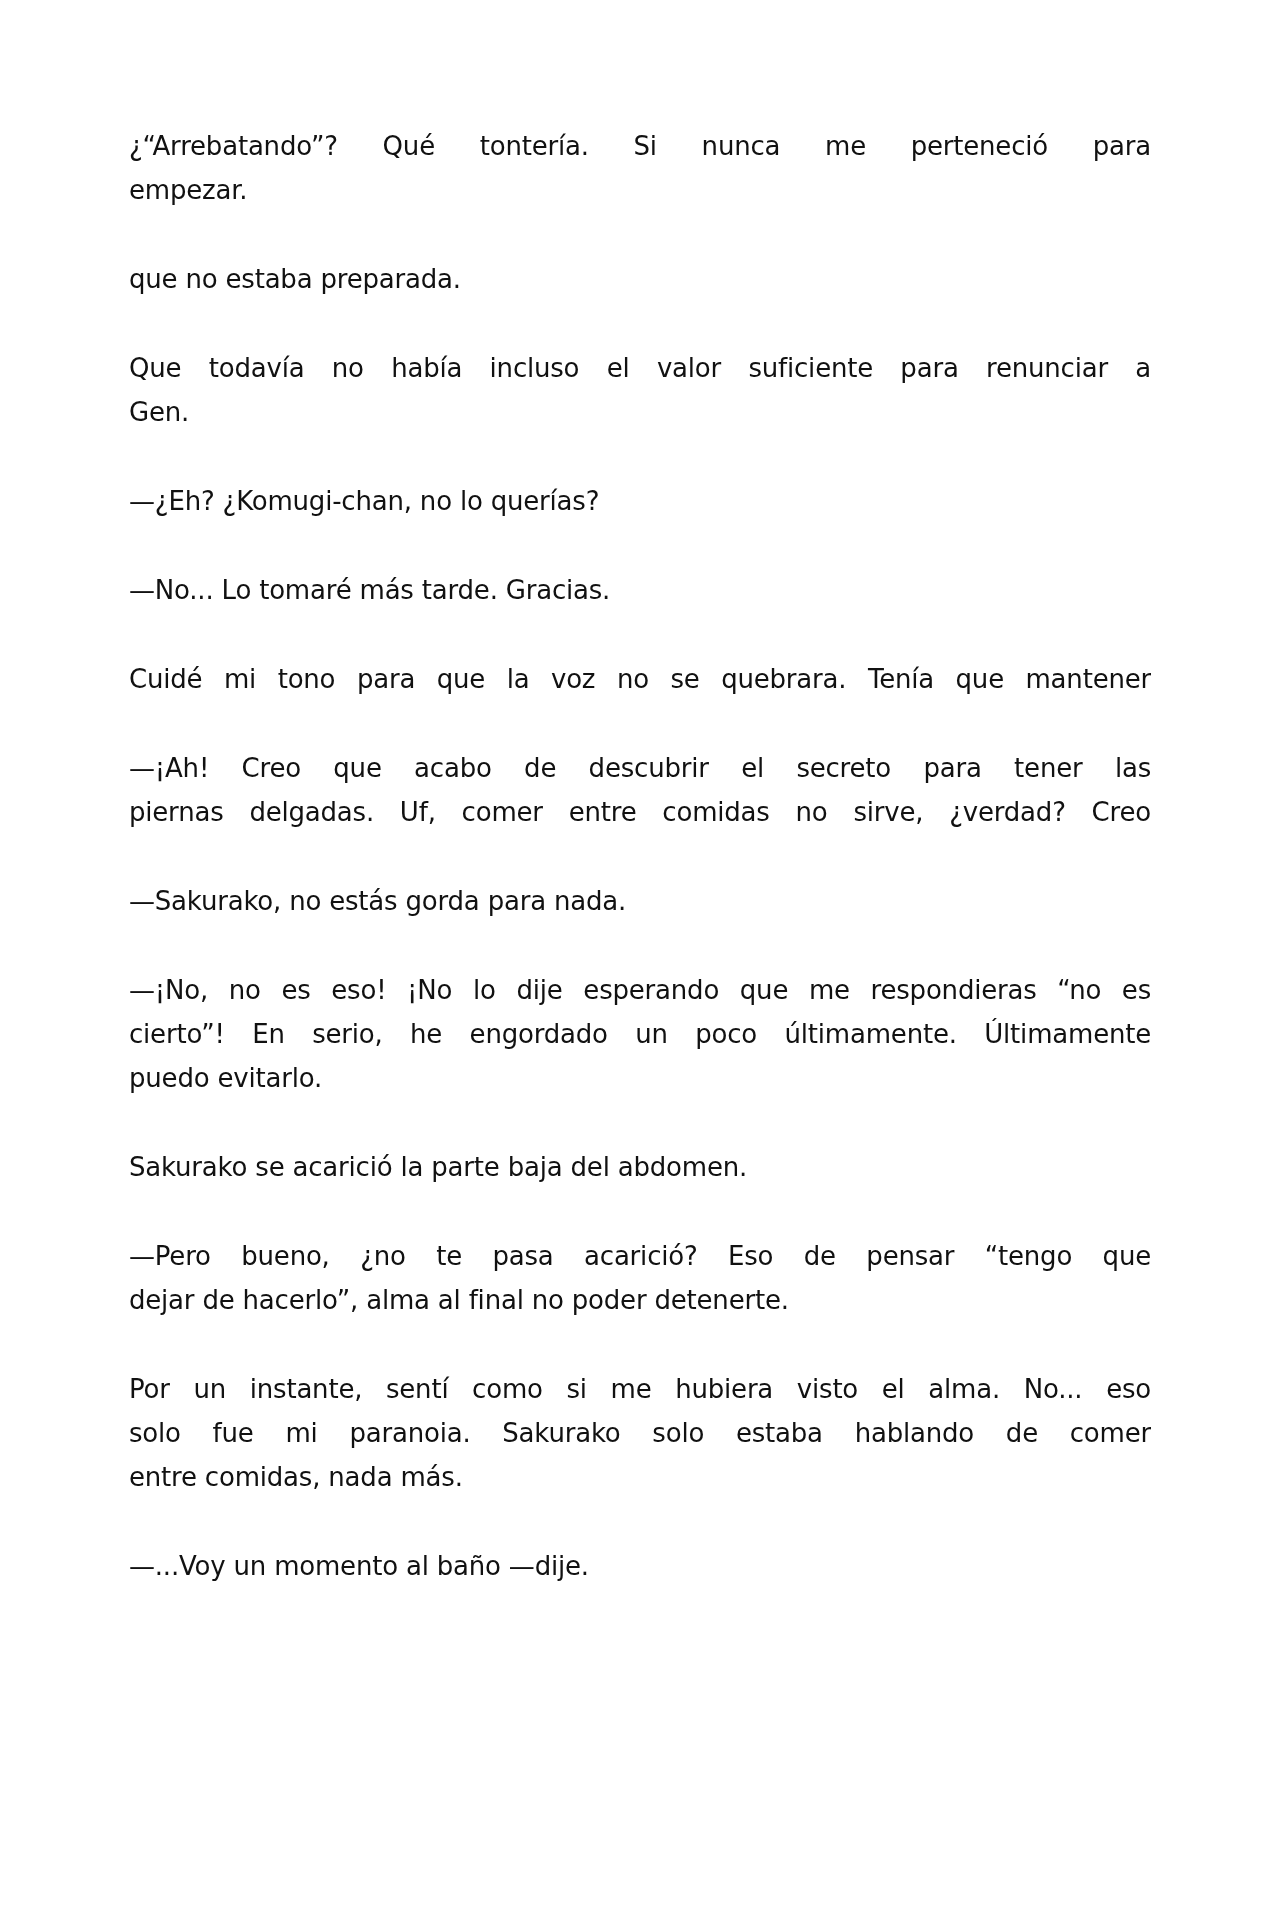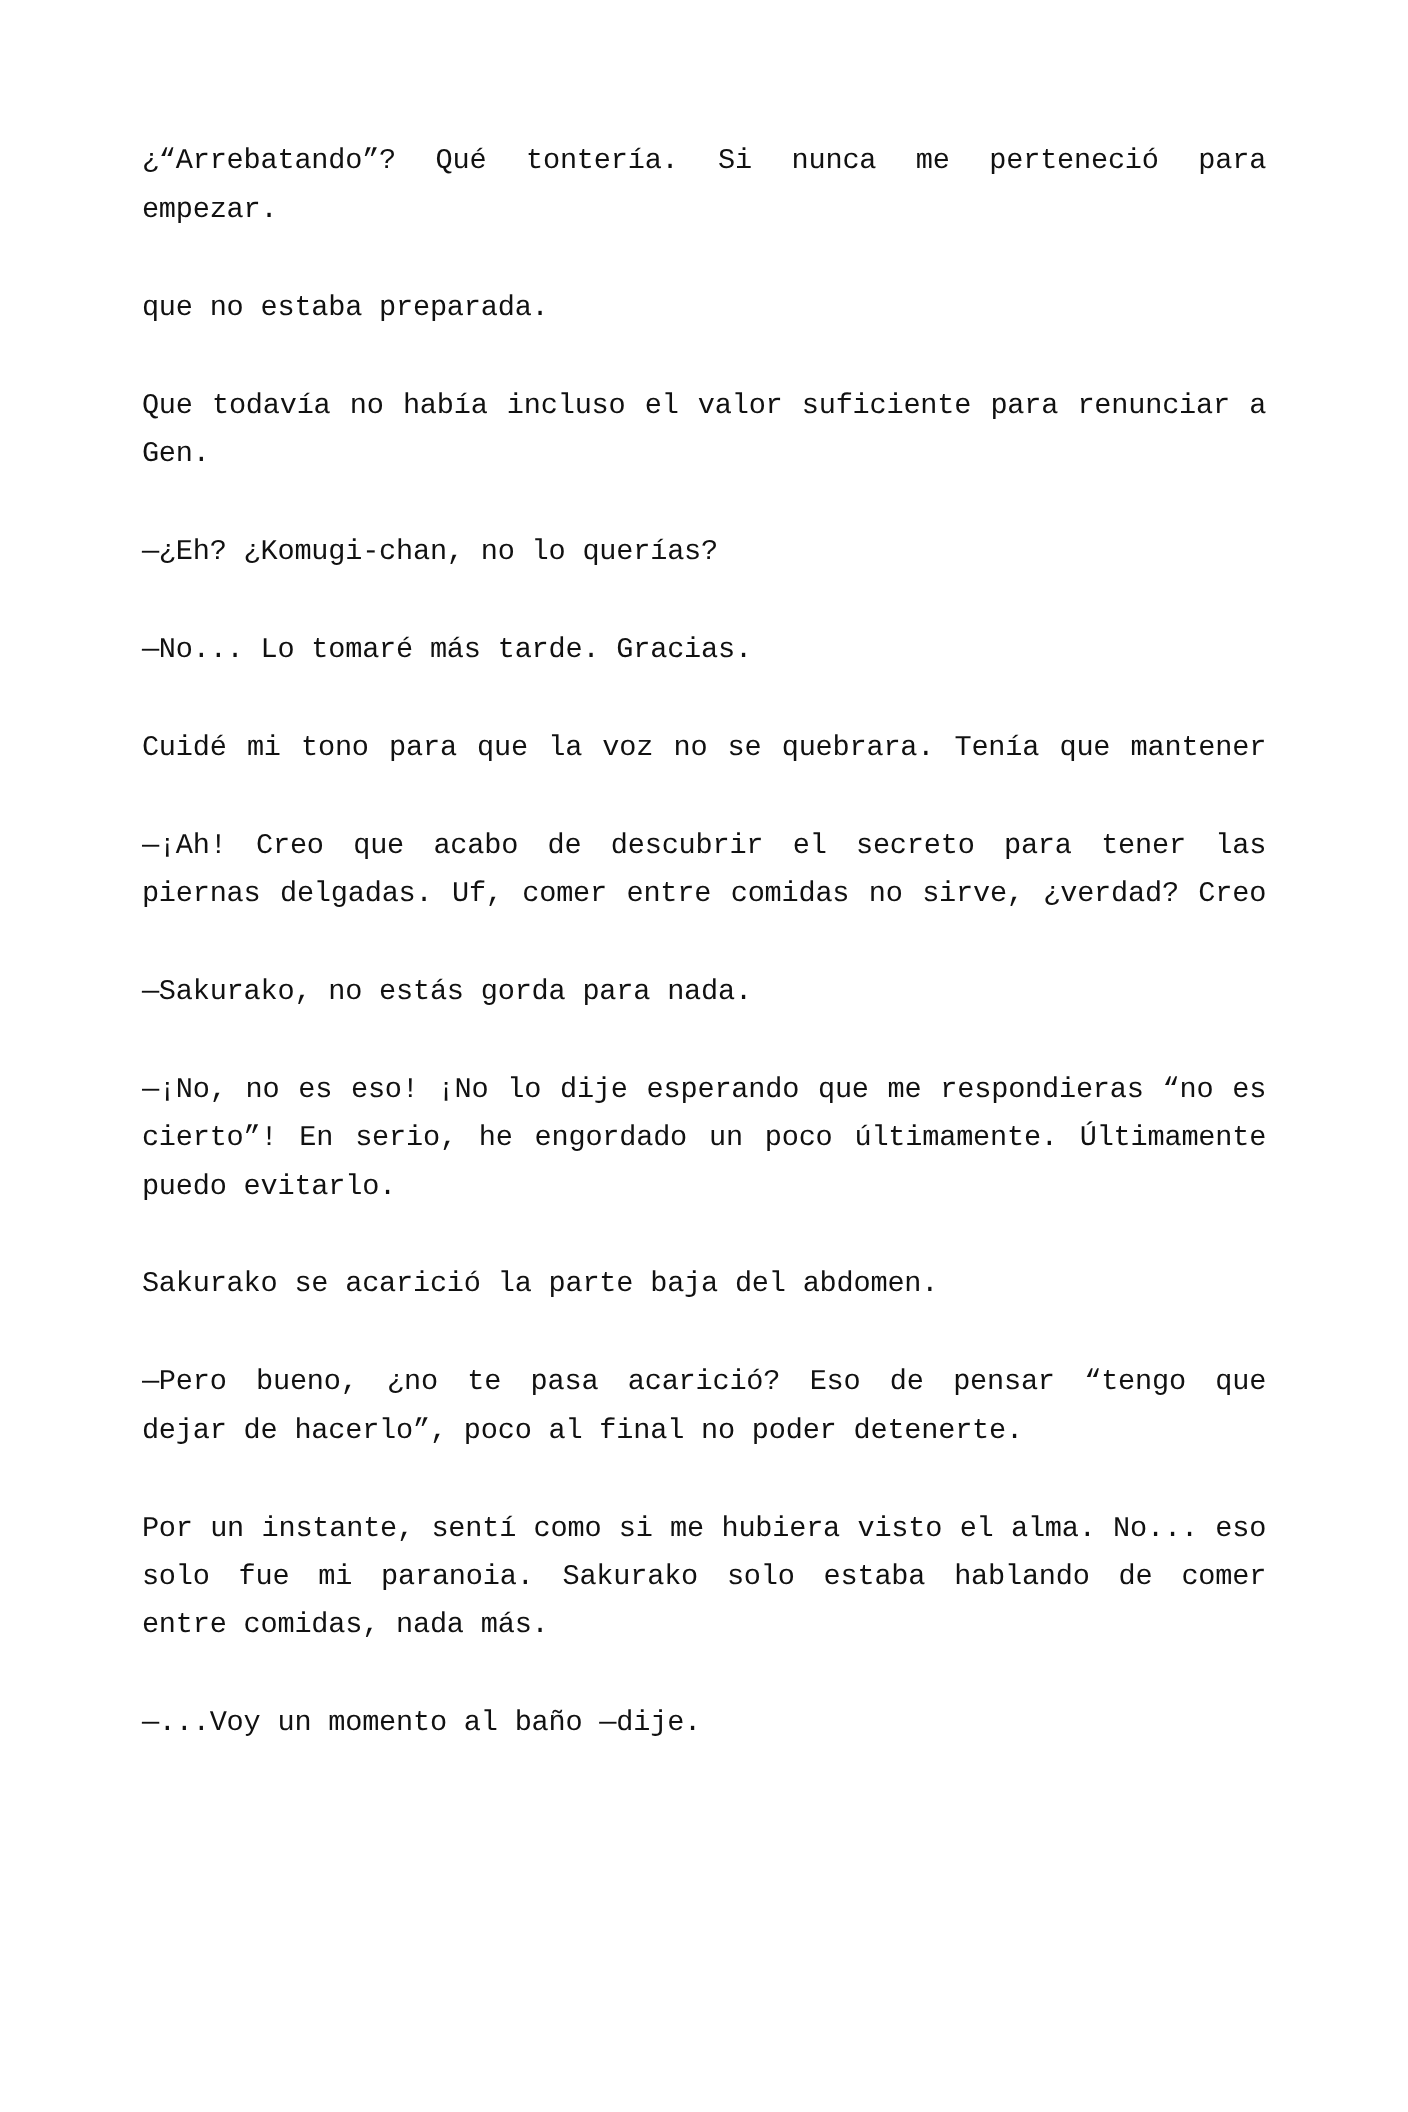--- a/index.html
+++ b/index.html
@@ -12,21 +12,20 @@
       color: #111111;
     }
     .page {
       position: absolute;
       left: 129px;
       top: 124px;
       width: 1022px;
     }
     .para {
       margin: 0 0 45px 0;
-      font-family: Liberation Mono, monospace;
     }
     .line {
       display: block;
       height: 44px;
       line-height: 44px;
       font-size: 26px;
       white-space: nowrap;
       letter-spacing: -0.2px;
     }
     .line.justify {
@@ -70,21 +69,21 @@
   <p class="para">
     <span class="line justify">—¡No, no es eso! ¡No lo dije esperando que me respondieras “no es</span>
     <span class="line justify">cierto”! En serio, he engordado un poco últimamente. Últimamente</span>
     <span class="line">puedo evitarlo.</span>
   </p>
   <p class="para">
     <span class="line">Sakurako se acarició la parte baja del abdomen.</span>
   </p>
   <p class="para">
     <span class="line justify">—Pero bueno, ¿no te pasa acarició? Eso de pensar “tengo que</span>
-    <span class="line">dejar de hacerlo”, poco al final no poder detenerte.</span>
+    <span class="line">dejar de hacerlo”, alma al final no poder detenerte.</span>
   </p>
   <p class="para">
     <span class="line justify">Por un instante, sentí como si me hubiera visto el alma. No... eso</span>
     <span class="line justify">solo fue mi paranoia. Sakurako solo estaba hablando de comer</span>
     <span class="line">entre comidas, nada más.</span>
   </p>
   <p class="para">
     <span class="line">—...Voy un momento al baño —dije.</span>
   </p>
 </div>

